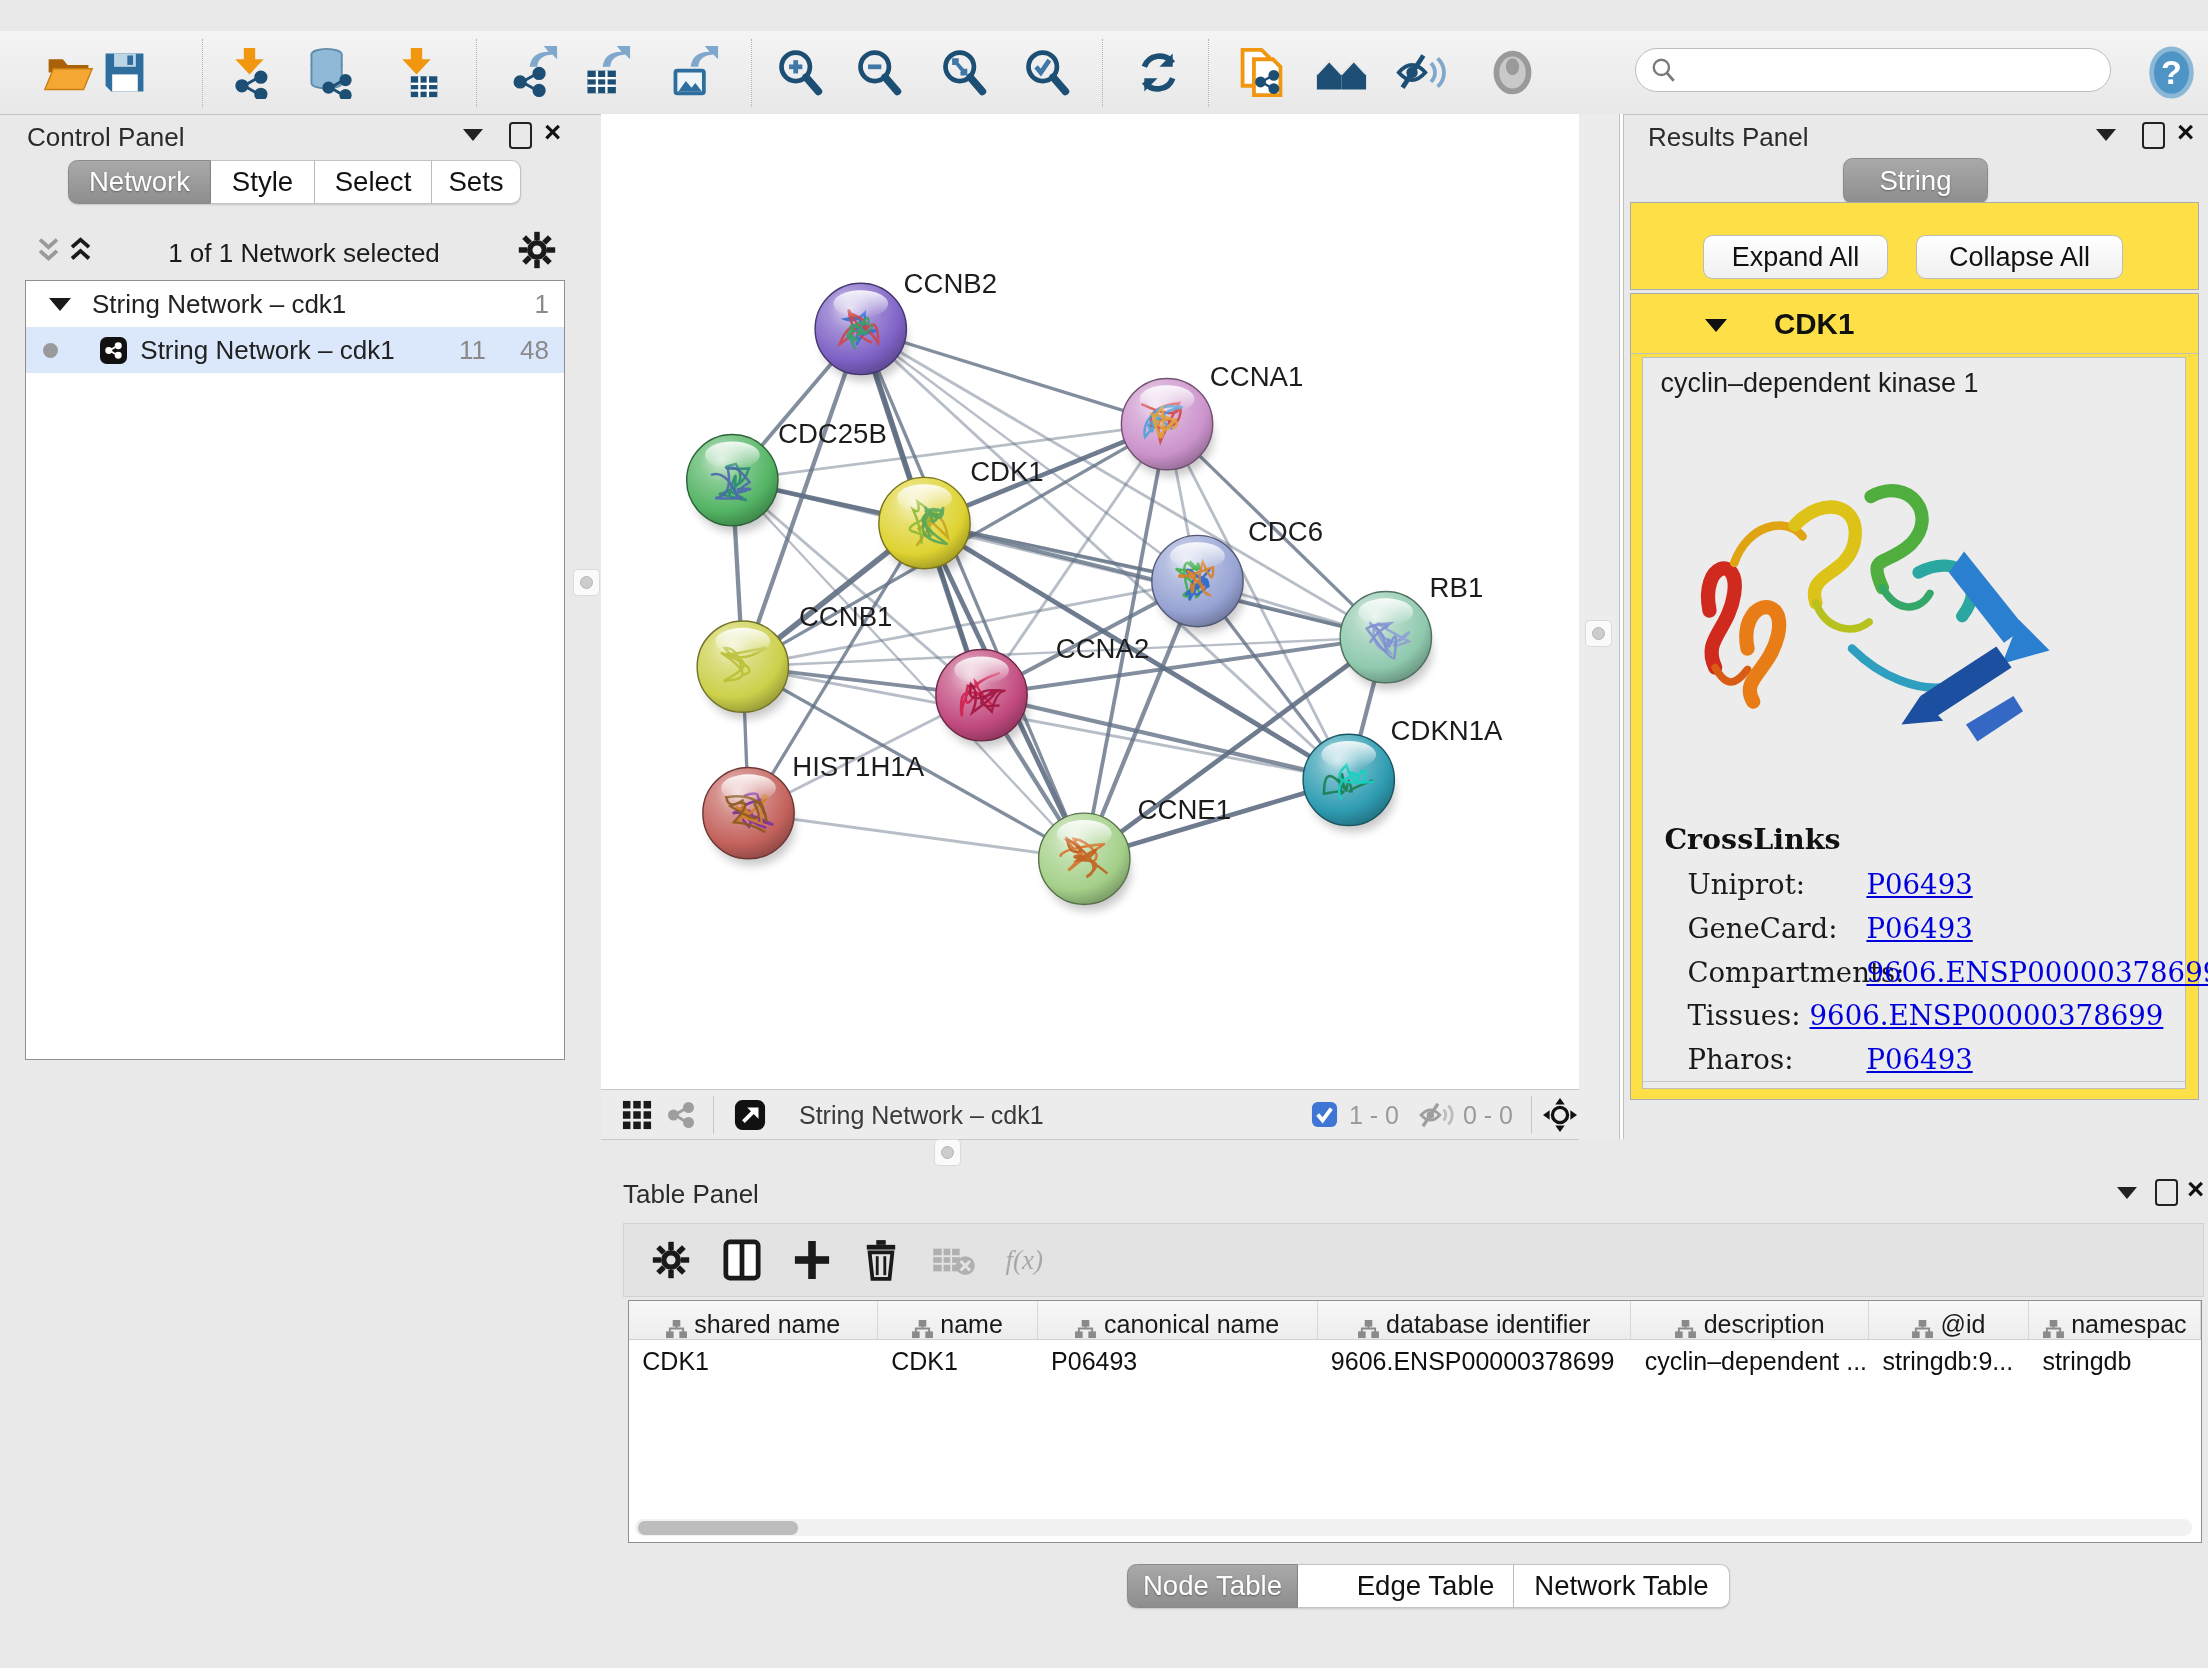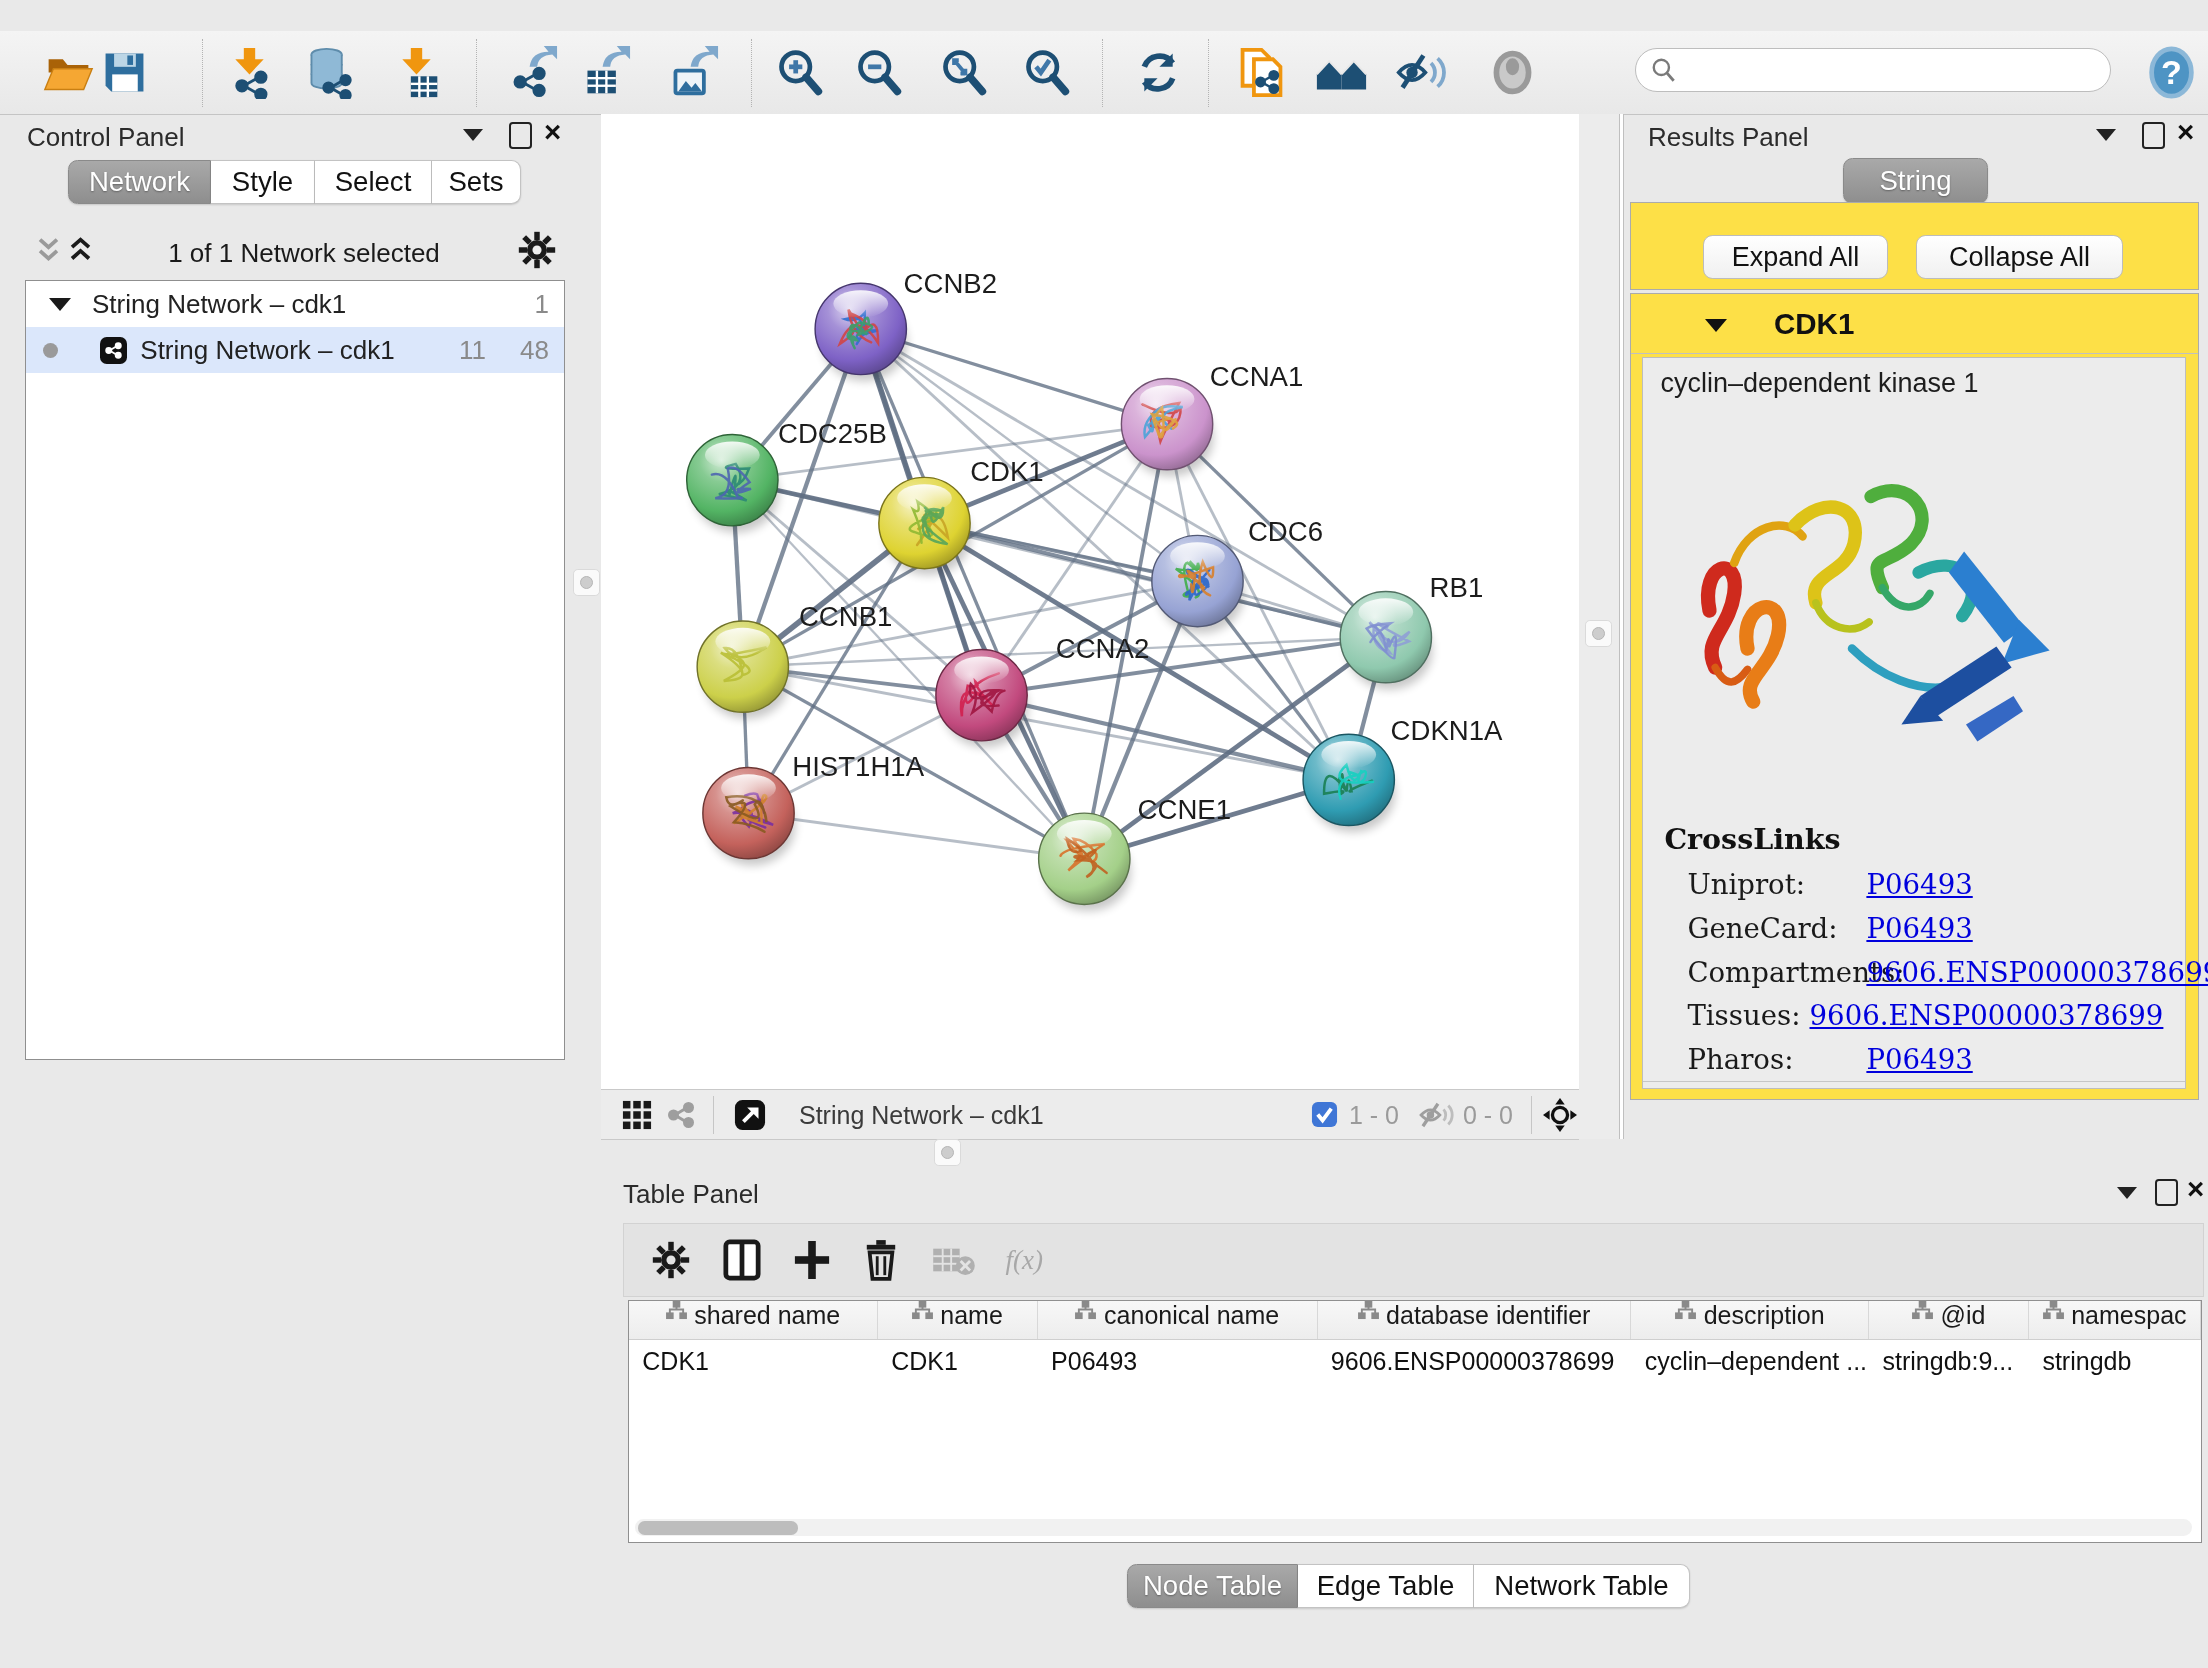--- a/index.html
+++ b/index.html
@@ -68,21 +68,21 @@
   .xl-row{position:absolute;left:0;width:100%;height:44px;display:flex;align-items:center;}
   .xl-label{font-size:27.6px;color:#1a1a1a;width:179px;}
   .xl-link{font-size:27.6px;color:#0000dd;text-decoration:underline;}
   
   .tp-toolbar{left:623px;top:1223px;width:1579px;height:72px;background:#e3e3e3;
               border:1px solid #d2d2d2;display:flex;align-items:center;}
   .fx{font-family:Liberation Serif, serif;font-style:italic;font-size:27px;color:#a8a8a8;}
   .tbl{left:628px;top:1300px;width:1572px;height:241px;background:#fff;border:1.9px solid #8f8f8f;}
   .tbl-hdr{display:flex;height:38px;background:linear-gradient(#f7f7f7,#ededed);
            border-bottom:1.9px solid #cfcfcf;}
-  .tbl-hc{display:flex;align-items:flex-start;justify-content:center;gap:7.6px;font-size:25px;color:#1a1a1a;
+  .tbl-hc{display:flex;align-items:flex-end;justify-content:center;gap:7.6px;font-size:25px;color:#1a1a1a;
           border-right:1px solid #d8d8d8;box-sizing:border-box;overflow:hidden;white-space:nowrap;}
   .tbl-row{display:flex;height:42px;align-items:center;}
   .tbl-cell{font-size:25px;color:#111;padding-left:13.3px;box-sizing:border-box;overflow:hidden;
             white-space:nowrap;}
   .hscroll{position:absolute;left:5.7px;bottom:5.7px;width:1557px;height:17px;background:#f1f1f1;
            border-radius:8.6px;}
   .hthumb{position:absolute;left:3.8px;top:1.9px;width:160px;height:13.3px;background:#bdbdbd;border-radius:6.7px;}
   
   .statusbar{left:0;top:1607px;width:2208px;height:61px;background:#ececec;border-top:1.9px solid #c9c9c9;}
   .statusbtn{border:1.9px solid #b5b5b5;background:linear-gradient(#fdfdfd,#f0f0f0);
@@ -834,19 +834,19 @@
           <div class="tbl-cell" style="width: 172px;">stringdb</div>
         </div>
       </div>
     <div class="hscroll">
       <div class="hthumb"></div>
     </div>
   </div>
 
   <div class="abs seg" style="left:1127px;top:1564px" id="table-tabs">
       <div class="tab sel" style="width: 169px; height: 42px;">Node Table</div>
-      <div class="tab" style="width: 175px; height: 42px;">Edge Table</div>
+      <div class="tab" style="width: 175px; height: 42px; padding-left: 40px;">Edge Table</div>
       <div class="tab" style="width: 215px; height: 42px;">Network Table</div>
     </div>
 
 
 </div>
 
 
 </body></html>

